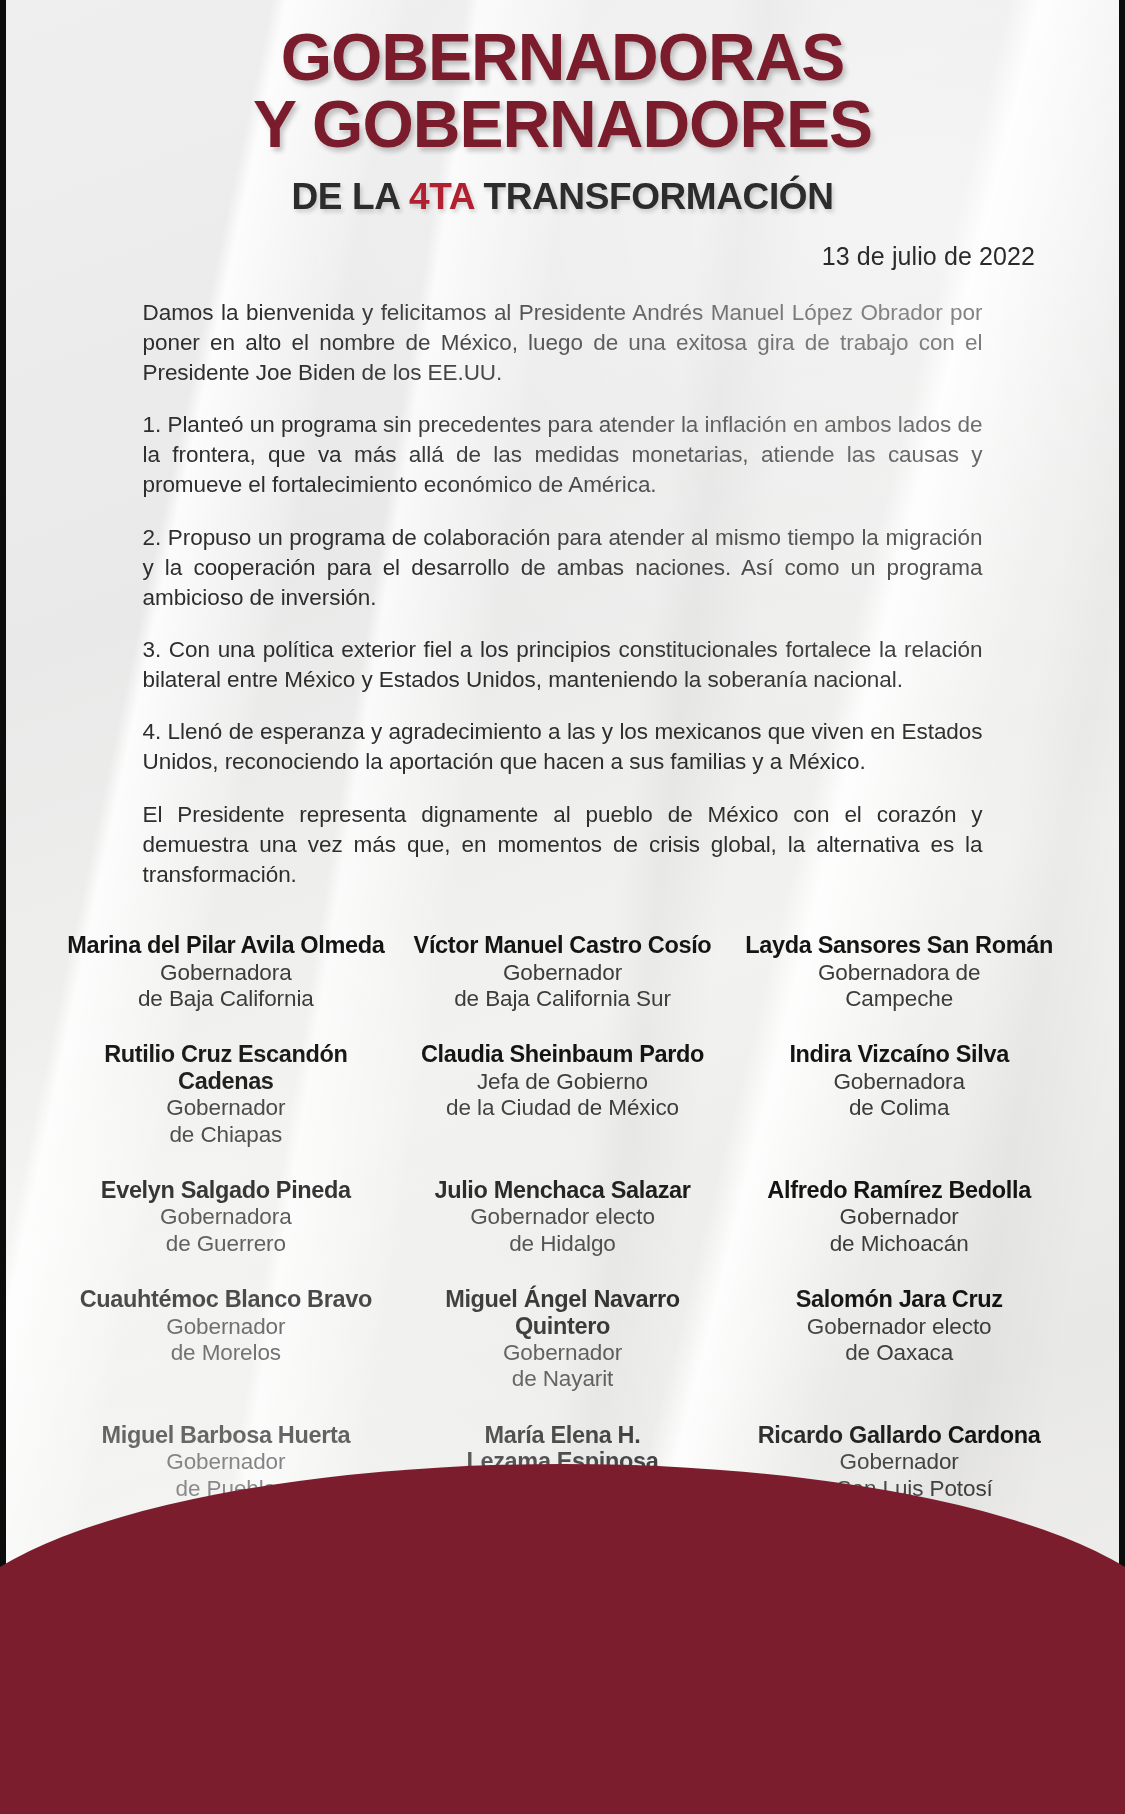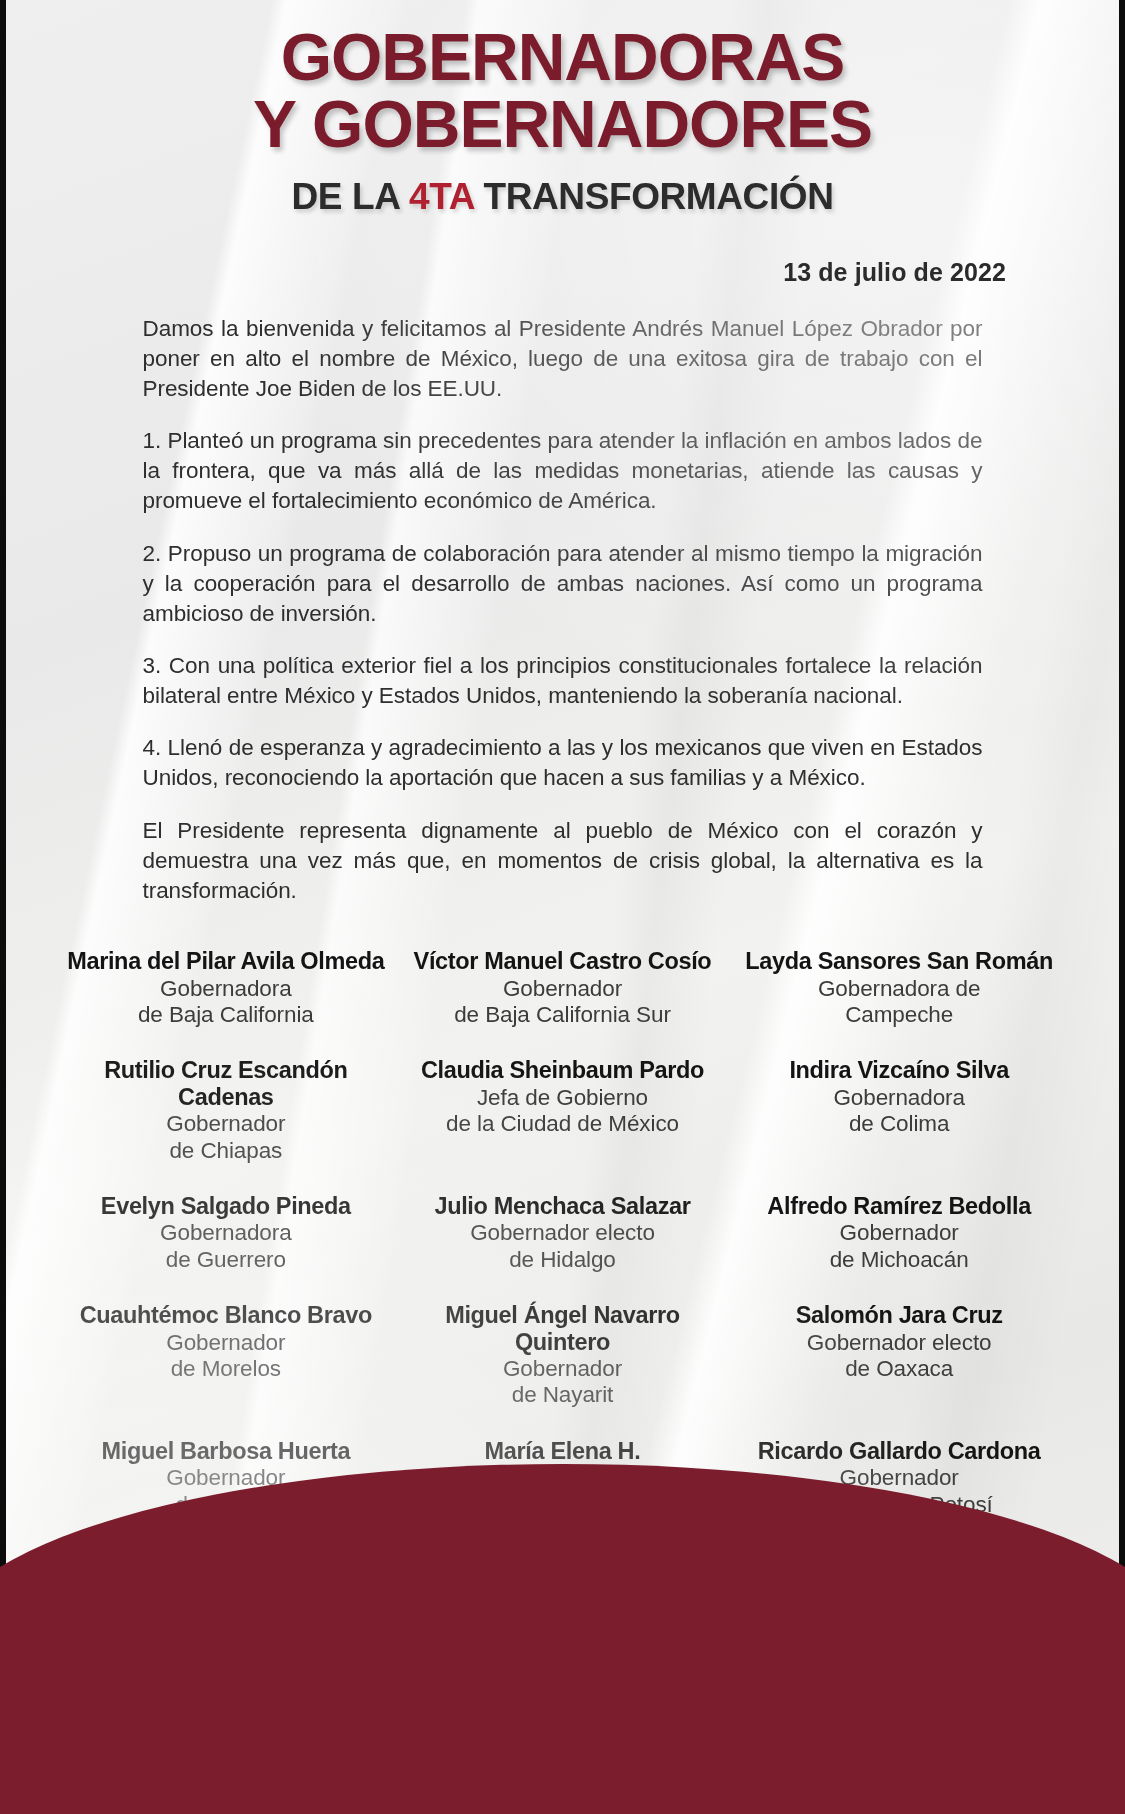--- a/index.html
+++ b/index.html
@@ -56,23 +56,23 @@
     font-size: 37px;
     color: #2c2c2c;
     letter-spacing: -.4px;
     margin-top: 19px;
     text-shadow: 2px 3px 4px rgba(0,0,0,.16);
   }
   .title-line3 .accent { color: #b02030; }
 
   .date {
     text-align: right;
-    padding-right: 119px;
-    margin-top: 40px;
-    font-weight: 700;
+    padding-right: 90px;
+    margin-top: 24px;
+    font-weight: 400;
     font-size: 25px;
     color: #2b2b2b;
     letter-spacing: .1px;
   }
 
   
   .body-copy {
     margin: 27px auto 0;
     width: 840px;
   }

